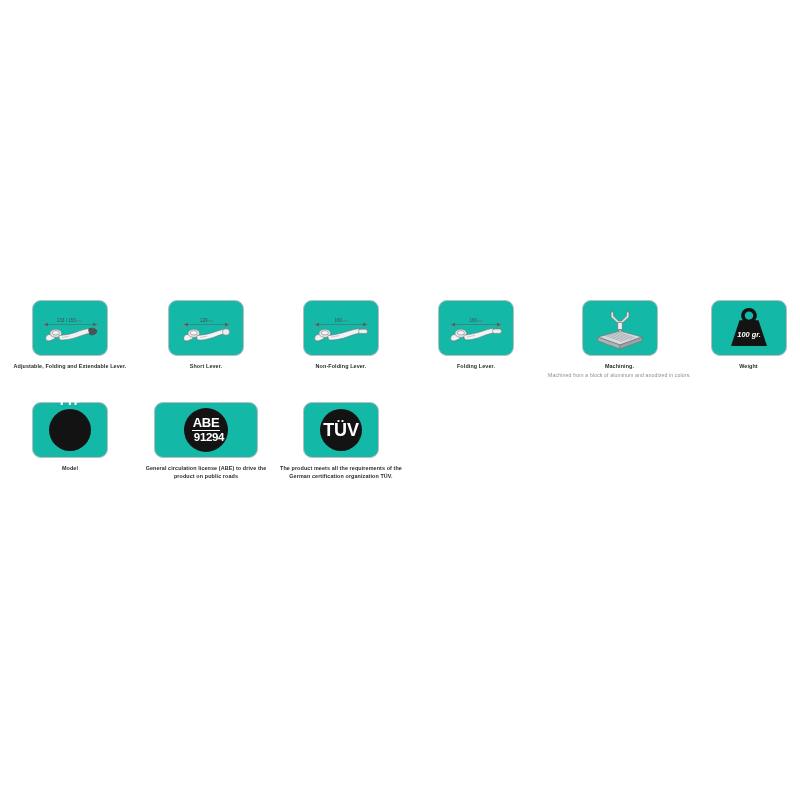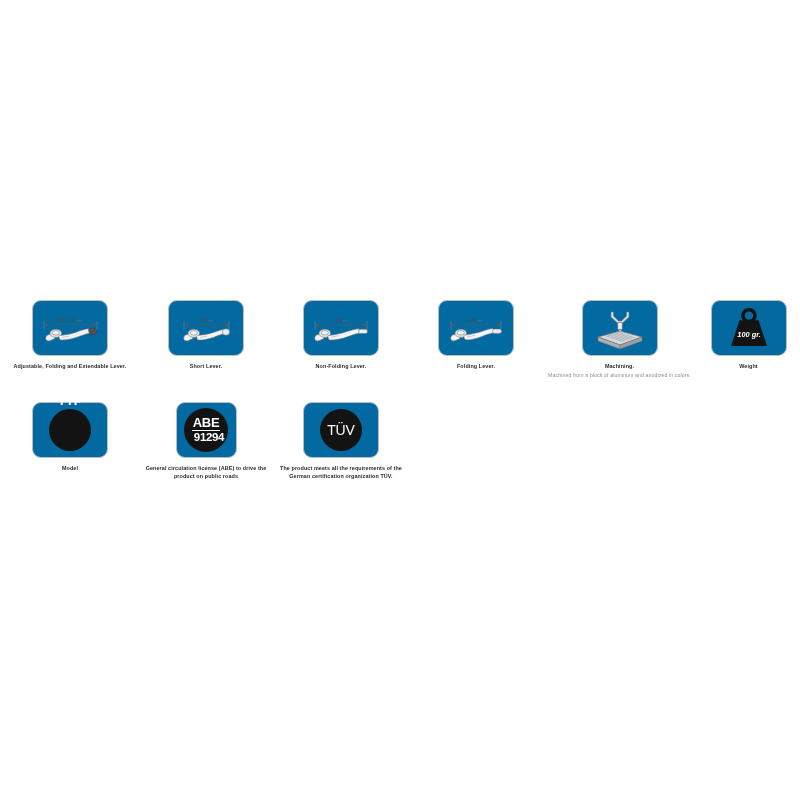--- a/index.html
+++ b/index.html
@@ -32,29 +32,29 @@
     flex-direction: column;
     align-items: center;
     box-sizing: border-box;
   }
 
   .icon-box {
     width: 76px;
     height: 56px;
     border: 1px solid #b9bcc0;
     border-radius: 9px;
-    background: #0369a1;
+    background: #14b8a6;
     display: flex;
     align-items: center;
     justify-content: center;
     box-sizing: border-box;
   }
 
   .icon-box.wide {
-    width: 61px;
+    width: 104px;
   }
 
   .caption {
     margin-top: 7px;
     text-align: center;
     font-size: 5.4px;
     font-weight: bold;
     color: #2b2b2b;
     line-height: 1.45;
     letter-spacing: 0.02em;
@@ -131,22 +131,22 @@
     font-weight: bold;
     letter-spacing: -0.03em;
     padding-left: 6px;
   }
 
   .badge-tuv {
     width: 42px;
     height: 42px;
   }
   .badge-tuv .l1 {
-    font-size: 14px;
-    font-weight: normal;
+    font-size: 18px;
+    font-weight: bold;
     letter-spacing: -0.01em;
   }
 
   .weight-label {
     font-size: 7.4px;
     font-weight: bold;
     font-style: italic;
     fill: #ffffff;
     text-anchor: middle;
     font-family: "Liberation Sans", sans-serif;

